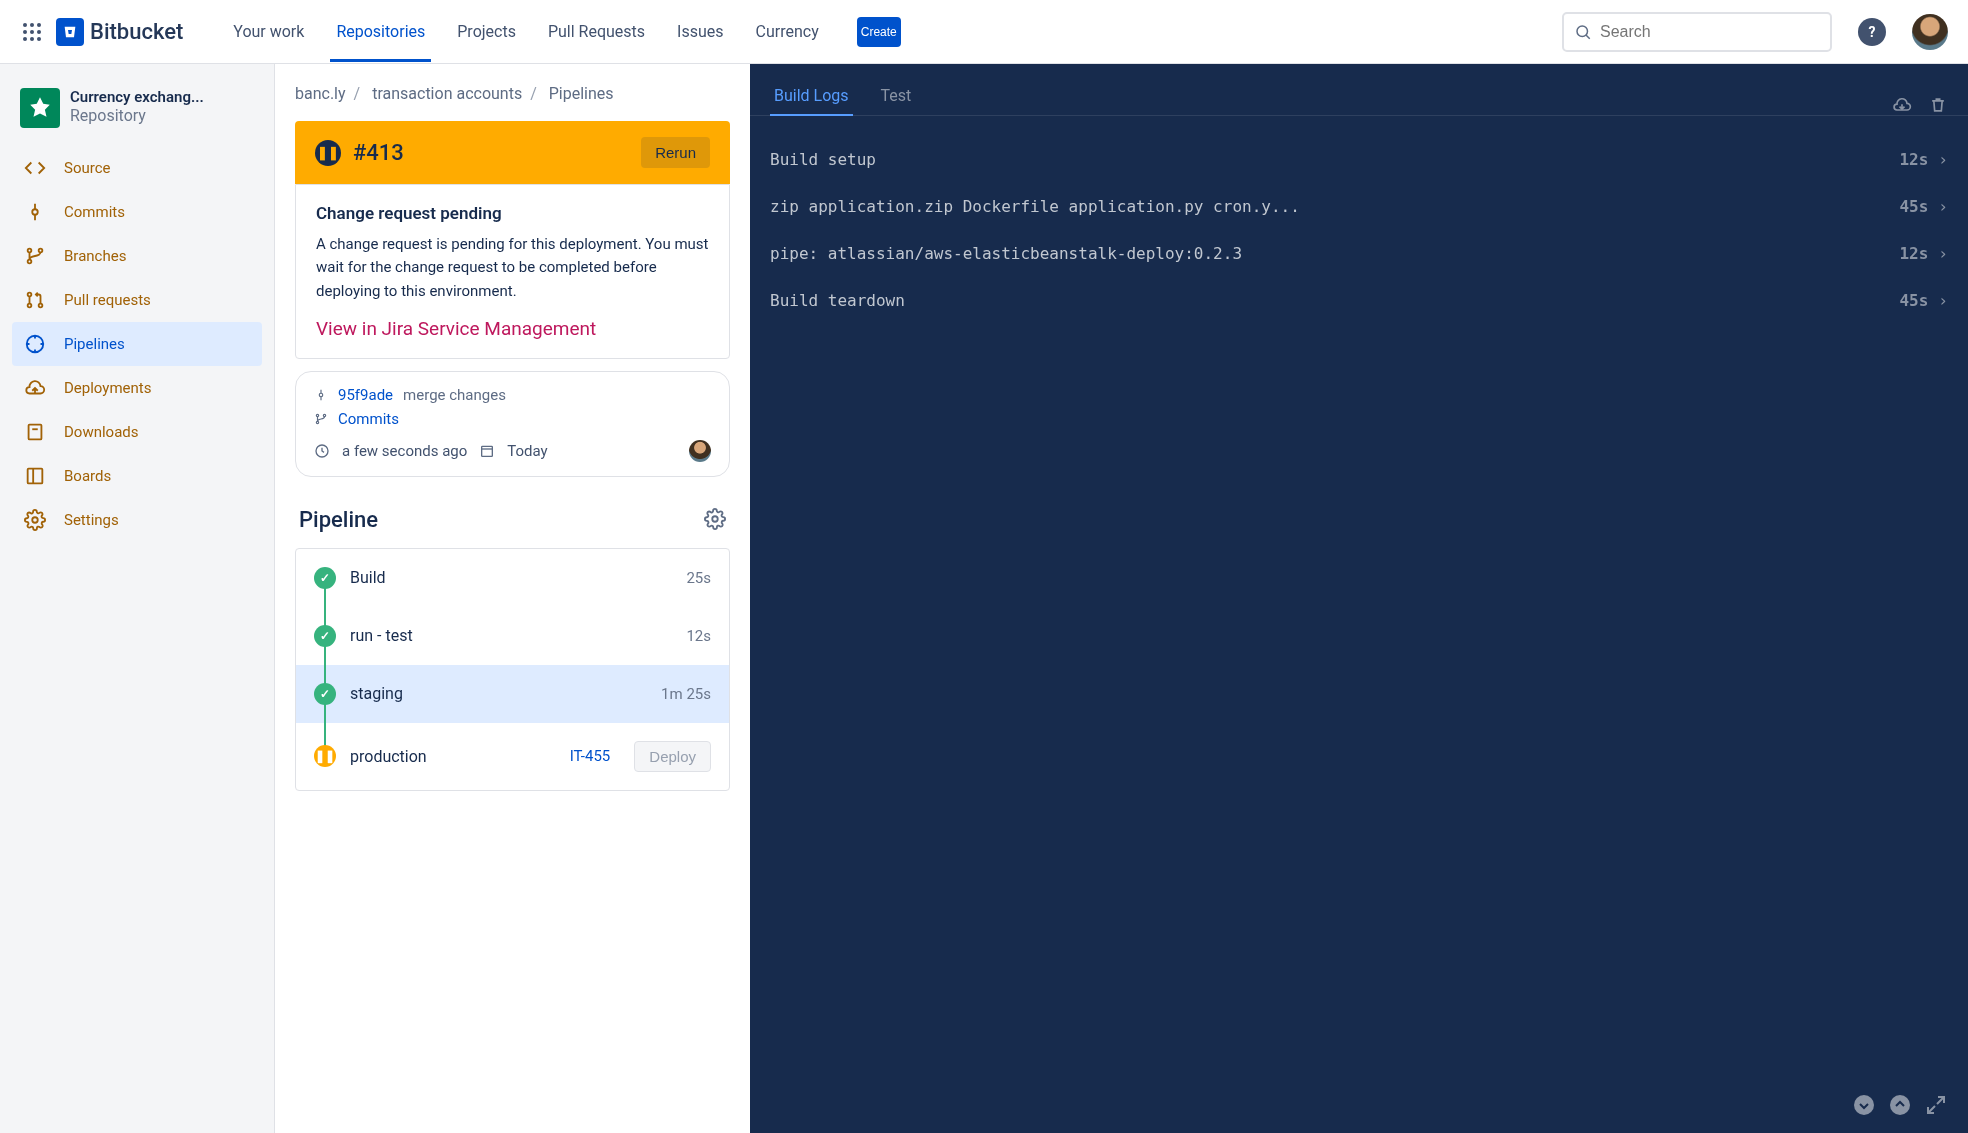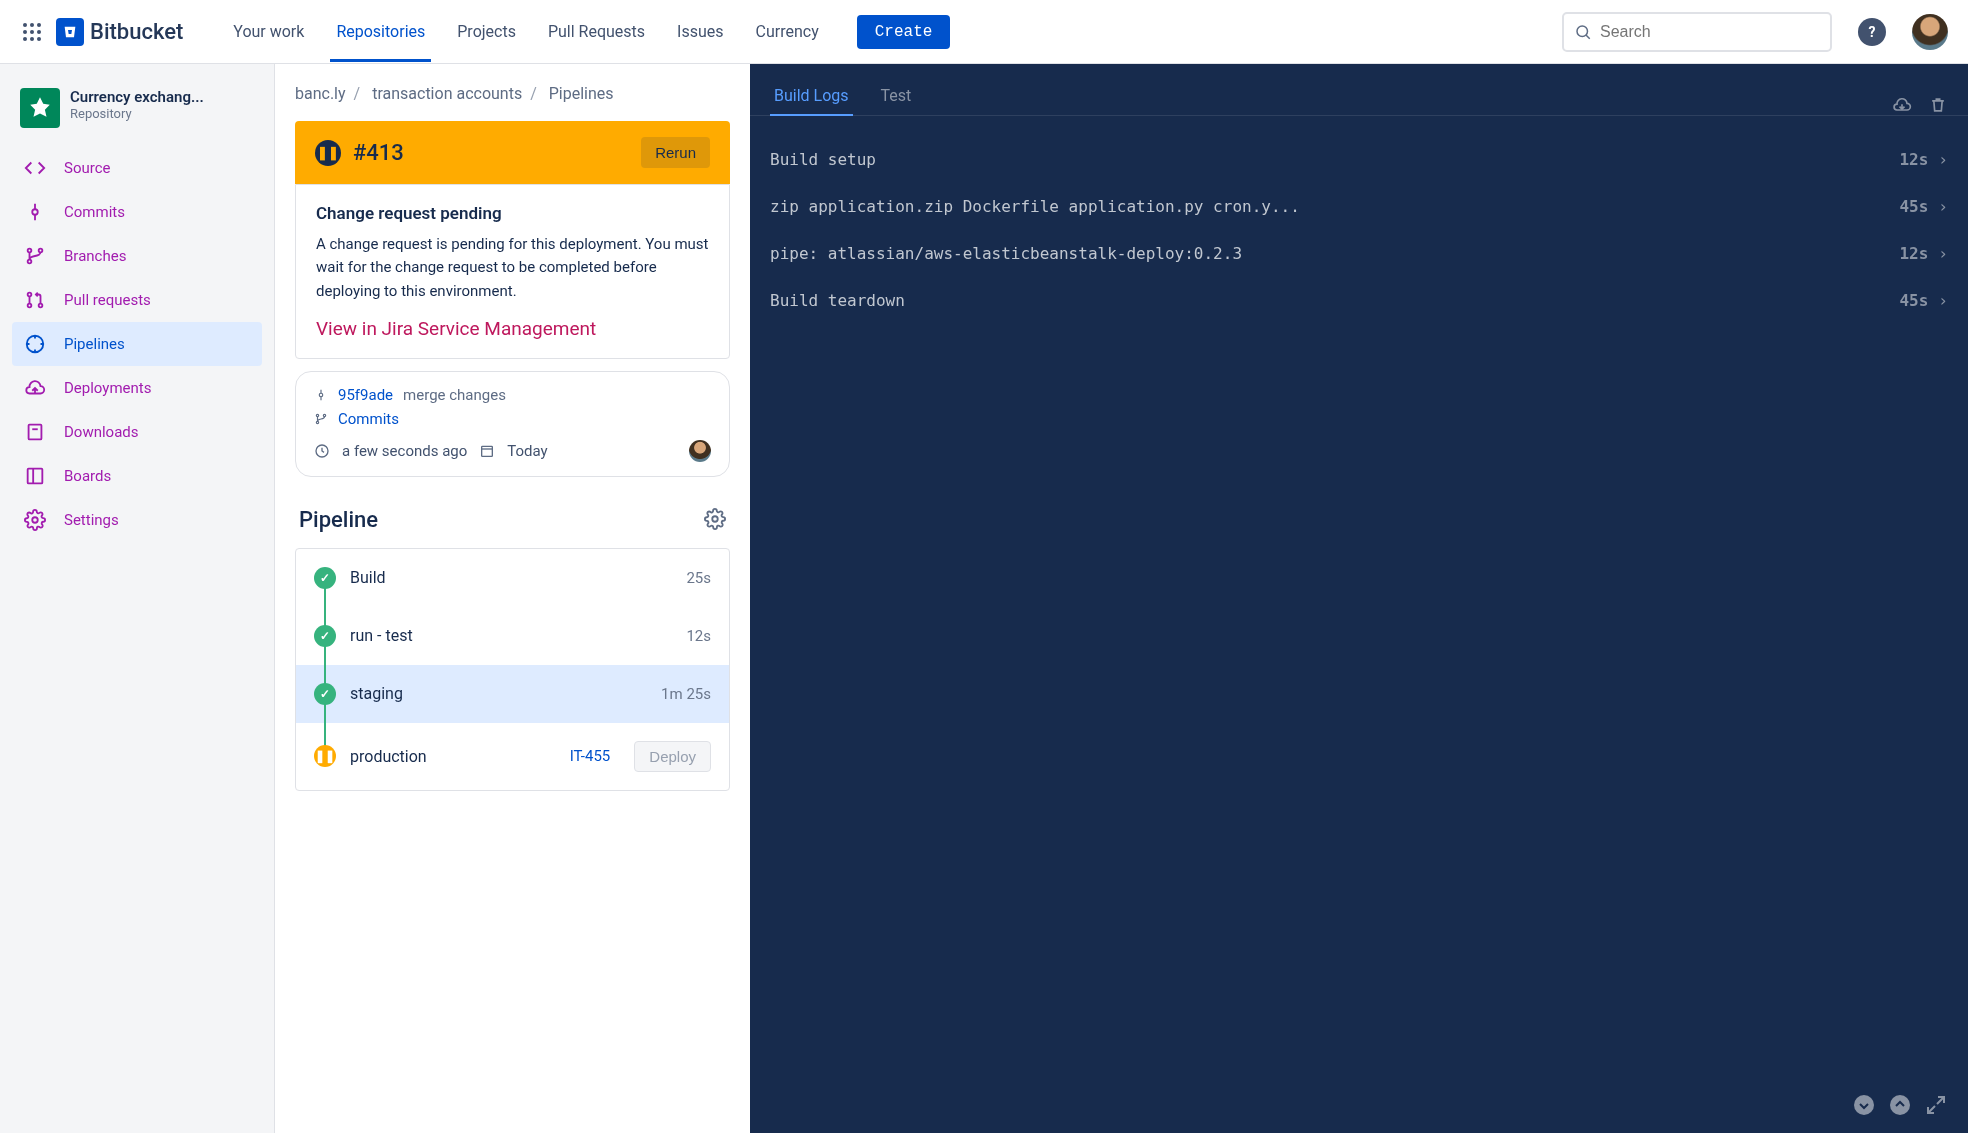--- a/index.html
+++ b/index.html
@@ -5,33 +5,33 @@
 * { box-sizing: border-box; margin: 0; padding: 0; }
 body { font-family: -apple-system, BlinkMacSystemFont, "Segoe UI", Roboto, sans-serif; font-size: 14px; color: #172b4d; background: #fff; }
 .topbar { height: 64px; border-bottom: 1px solid #dfe1e6; display: flex; align-items: center; padding: 0 20px; gap: 12px; }
 .apps-icon { width: 24px; height: 24px; color: #42526e; cursor: pointer; }
 .logo { display: flex; align-items: center; gap: 6px; font-size: 22px; font-weight: 500; color: #253858; }
 .logo-badge { width: 28px; height: 28px; background: #0052cc; border-radius: 4px; display: flex; align-items: center; justify-content: center; }
 .nav-links { display: flex; gap: 4px; margin-left: 24px; }
 .nav-link { padding: 20px 14px; color: #42526e; font-size: 16px; text-decoration: none; cursor: pointer; position: relative; }
 .nav-link.active { color: #0052cc; }
 .nav-link.active::after { content: ""; position: absolute; bottom: -1px; left: 8px; right: 8px; height: 3px; background: #0052cc; }
-.create-btn { background: #0052cc; color: #fff; border: none; padding: 8px 18px; border-radius: 4px; font-size: 16px; font-weight: 500; cursor: pointer; margin-left: 12px; font-family: Liberation Mono, monospace; }
+.create-btn { background: #0052cc; color: #fff; border: none; padding: 8px 4px; border-radius: 4px; font-size: 12px; font-weight: 500; cursor: pointer; margin-left: 12px; }
 .spacer { flex: 1; }
 .search-box { width: 270px; height: 40px; border: 2px solid #dfe1e6; border-radius: 5px; display: flex; align-items: center; padding: 12px 10px; gap: 8px; }
 .search-box input { border: none; outline: none; font-size: 16px; flex: 1; color: #5e6c84; }
 .help-icon { width: 28px; height: 28px; border-radius: 50%; background: #42526e; color: #fff; display: flex; align-items: center; justify-content: center; font-weight: bold; cursor: pointer; margin-left: 14px; }
 .avatar { width: 36px; height: 36px; border-radius: 50%; background: radial-gradient(circle at 50% 35%, #d8a67a 0%, #d8a67a 30%, #403020 35%, #403020 60%, #5a7a8a 65%); margin-left: 14px; cursor: pointer; }
 .layout { display: flex; height: calc(100vh - 64px); }
 .sidebar { width: 275px; background: #f4f5f7; padding: 20px 12px; border-right: 1px solid #dfe1e6; }
 .repo-header { display: flex; gap: 10px; padding: 4px 8px 18px; }
 .repo-icon { width: 40px; height: 40px; background: #00875a; border-radius: 4px; display: flex; align-items: center; justify-content: center; flex-shrink: 0; }
 .repo-title { font-weight: 600; font-size: 15px; color: #172b4d; }
-.repo-sub { font-size: 13px; color: #6b778c; }
-.side-item { display: flex; align-items: center; gap: 18px; padding: 11px 12px; border-radius: 4px; cursor: pointer; color: #a21caf; font-size: 15px; }
+.repo-sub { font-size: 16px; color: #6b778c; }
+.side-item { display: flex; align-items: center; gap: 18px; padding: 11px 12px; border-radius: 4px; cursor: pointer; color: #a16207; font-size: 15px; }
 .side-item.active { background: #deebff; color: #0052cc; }
 .side-item svg { width: 22px; height: 22px; flex-shrink: 0; }
 .main { flex: 1; display: flex; overflow: hidden; }
 .center { width: 475px; padding: 20px; background: #fff; overflow-y: auto; }
 .breadcrumb { color: #5e6c84; font-size: 16px; margin-bottom: 18px; }
 .breadcrumb span { cursor: pointer; }
 .breadcrumb .sep { margin: 0 8px; color: #97a0af; }
 .run-header { background: #ffab00; padding: 16px 20px; border-radius: 4px 4px 0 0; display: flex; align-items: center; gap: 12px; }
 .status-circle { width: 26px; height: 26px; border-radius: 50%; background: #172b4d; color: #ffab00; display: flex; align-items: center; justify-content: center; font-size: 13px; font-weight: bold; }
 .run-number { font-size: 22px; font-weight: 500; color: #172b4d; flex: 1; }

